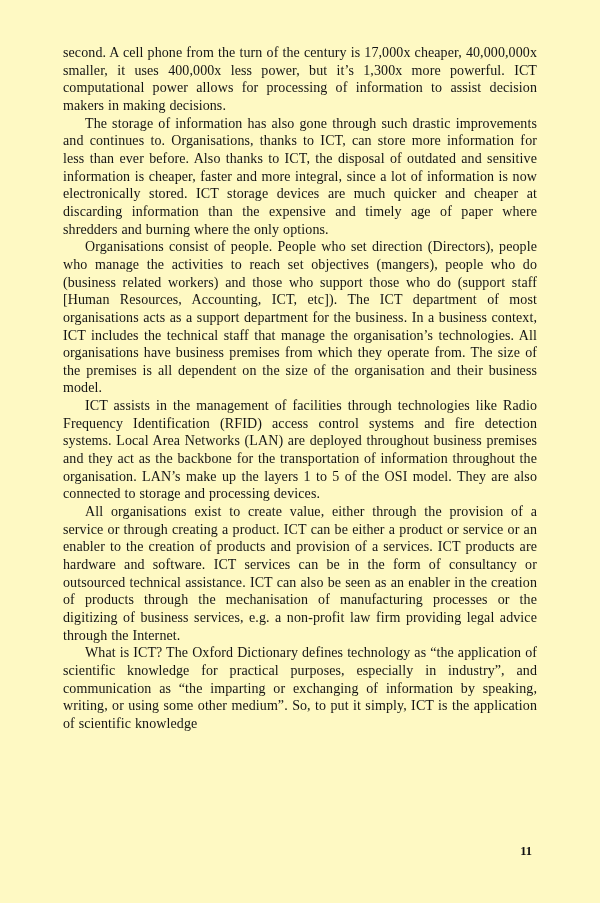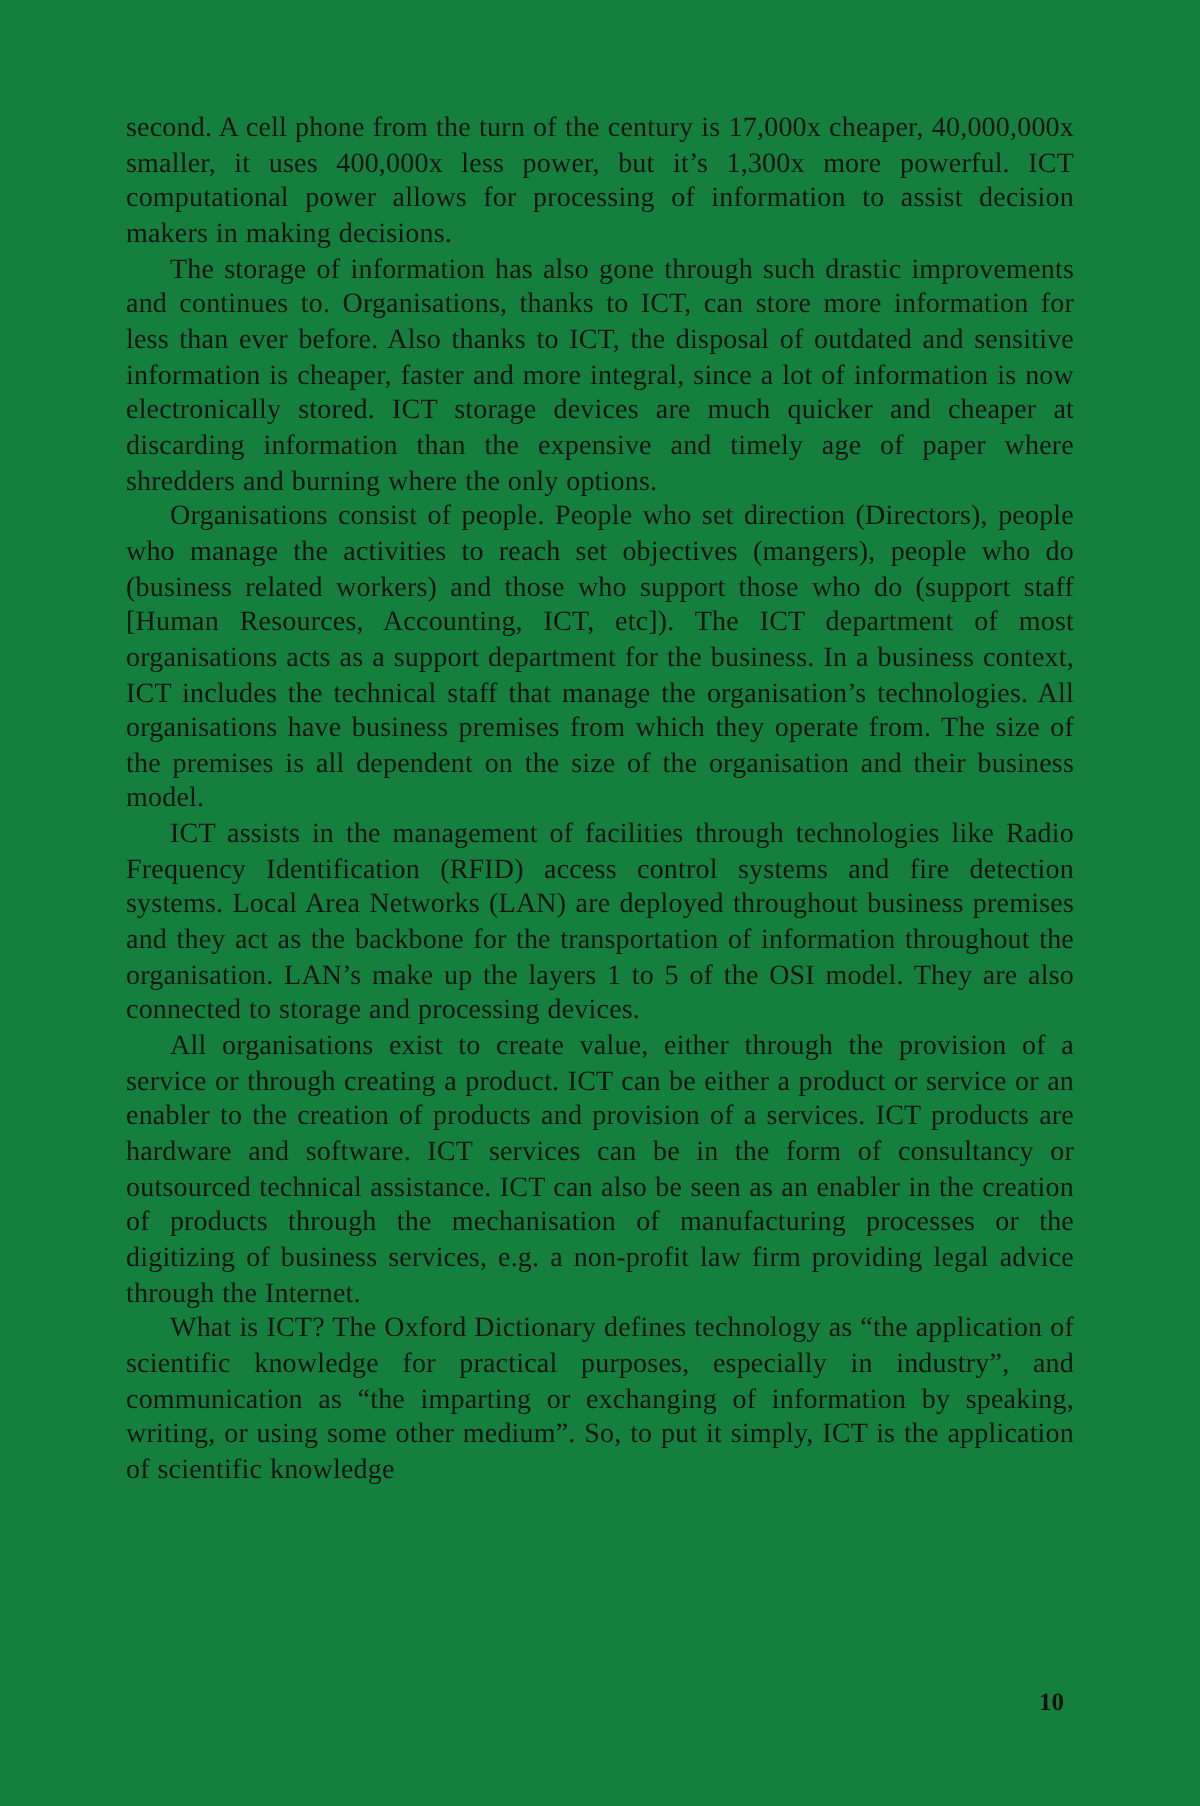--- a/index.html
+++ b/index.html
@@ -11,23 +11,23 @@
     width: 600px;
     height: 903px;
     overflow: hidden;
     font-family: "Liberation Serif", "DejaVu Serif", serif;
     color: #141414;
   }
   .page {
     position: relative;
     width: 600px;
     height: 903px;
-    background: #15803d;
+    background: #fef9c3;
     box-sizing: border-box;
-    padding: 56px 63px 0 63px;
+    padding: 44px 63px 0 63px;
   }
   .text-block {
     text-align: justify;
     font-size: 14px;
     line-height: 17.65px;
     letter-spacing: 0.1px;
     hyphens: auto;
     -webkit-hyphens: auto;
     word-spacing: 0.3px;
   }
@@ -55,14 +55,14 @@
 
 <div class="page">
   <div class="text-block" id="paragraphs">
       <p><span>second. A cell phone from the turn of the century is 17,000x cheaper, 40,000,000x smaller, it uses 400,000x less power, but it’s 1,300x more powerful. ICT computational power allows for processing of information to assist decision makers in making decisions.</span></p>
       <p class="indent"><span>The storage of information has also gone through such </span><span class="u">drastic</span><span> improvements and continues to. Organisations, thanks to ICT, can store more information for less than ever before. Also thanks to ICT, the disposal of outdated and sensitive information is cheaper, faster and more integral, since a lot of information is now electronically stored. ICT storage devices are much quicker and cheaper at discarding information than the expensive and timely age of paper where shredders and burning where the only options.</span></p>
       <p class="indent"><span>Organisations consist of people. People who set direction (Directors), people who manage the activities to reach set objectives (mangers), people who do (business related workers) and those who support those who do (support staff [Human Resources, Accounting, ICT, etc]). The ICT department of most organisations acts as a support department for the business. In a business context, ICT includes the technical </span><span class="u">staff</span><span> that manage the organisation’s technologies. All organisations have business premises from which they operate from. The size of the premises is all dependent on the size of the organisation and their business model.</span></p>
       <p class="indent"><span>ICT assists in the management of facilities through technologies like Radio Frequency Identification (RFID) access control systems and fire detection systems. Local Area Networks (LAN) are deployed throughout business premises and they act as the </span><span class="u">backbone</span><span> for the transportation of information throughout the organisation. LAN’s make up the layers 1 to 5 of the OSI model. They are also connected to storage and processing devices.</span></p>
       <p class="indent"><span>All organisations exist to create value, either through the provision of a service or through creating a product. ICT can be either a product or service or an enabler to the creation of products and provision of a services. ICT products are hardware and software. ICT services can be in the form of consultancy or outsourced technical assistance. ICT can also be seen as an enabler in the creation of products through the mechanisation of manufacturing processes or the digitizing of business services, e.g. a non-profit law firm providing legal advice through the Internet.</span></p>
       <p class="indent"><span>What is ICT? The Oxford Dictionary </span><span class="u">defines</span><span> technology as “the application of scientific knowledge for practical purposes, especially in industry”, and communication as “the imparting or exchanging of information by speaking, writing, or using some other medium”. So, to put it simply, ICT is the application of scientific knowledge</span></p>
     </div>
-  <div class="page-number">10</div>
+  <div class="page-number">11</div>
 </div>
 
 </body></html>

